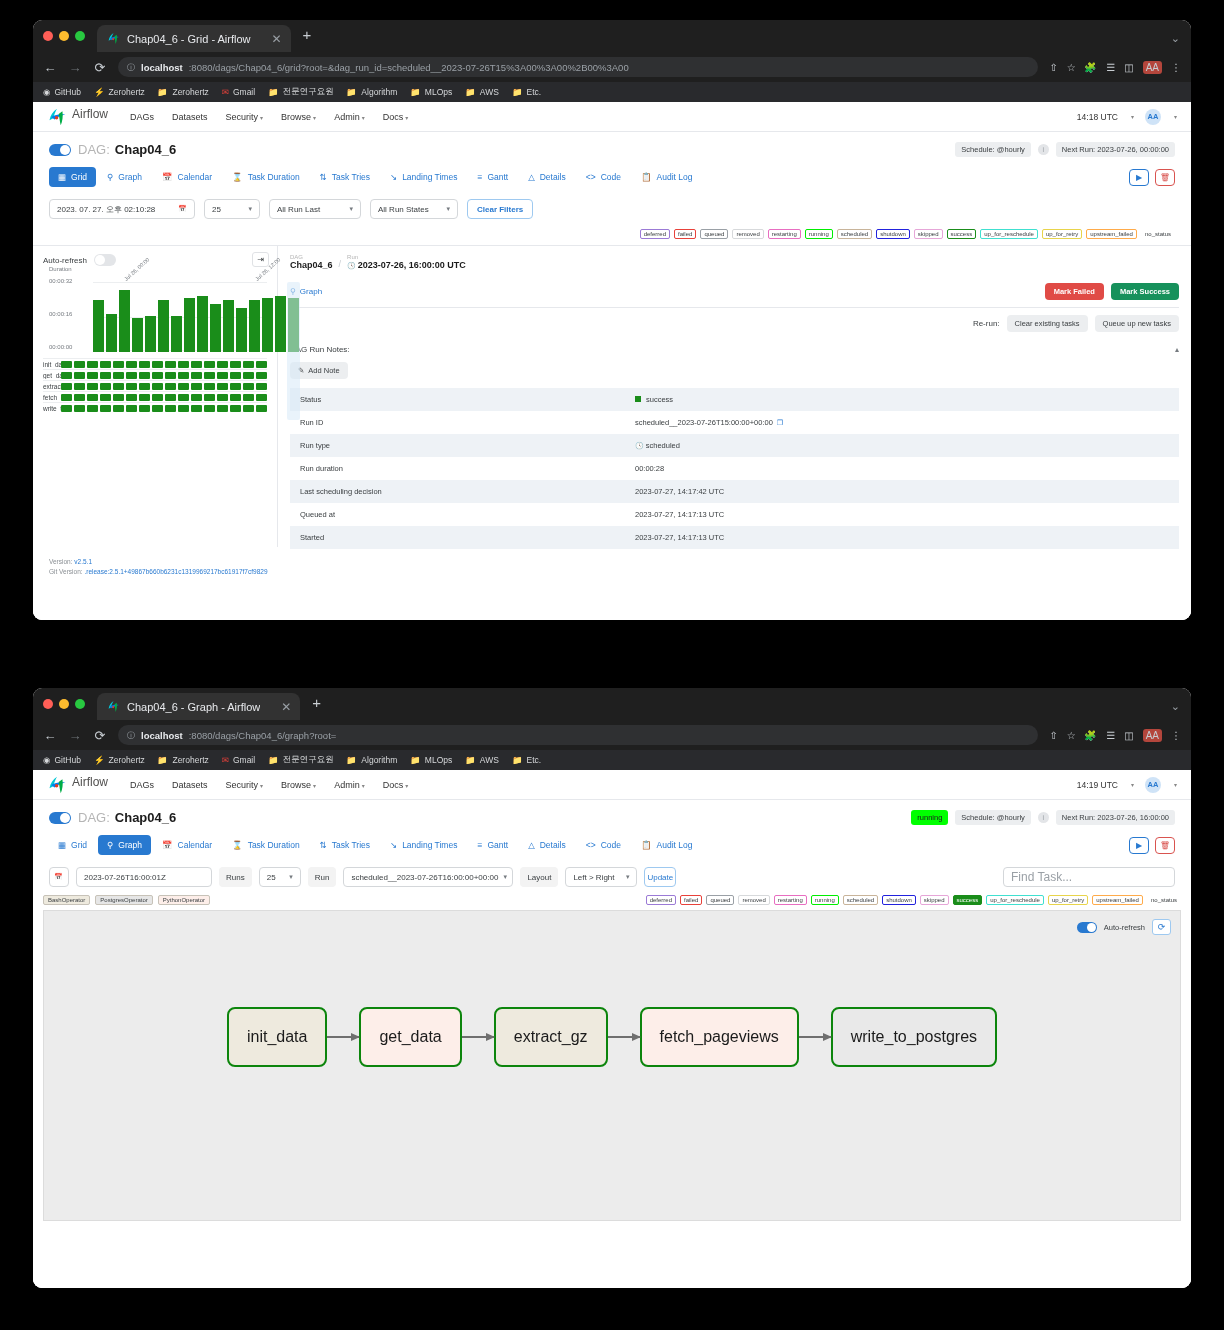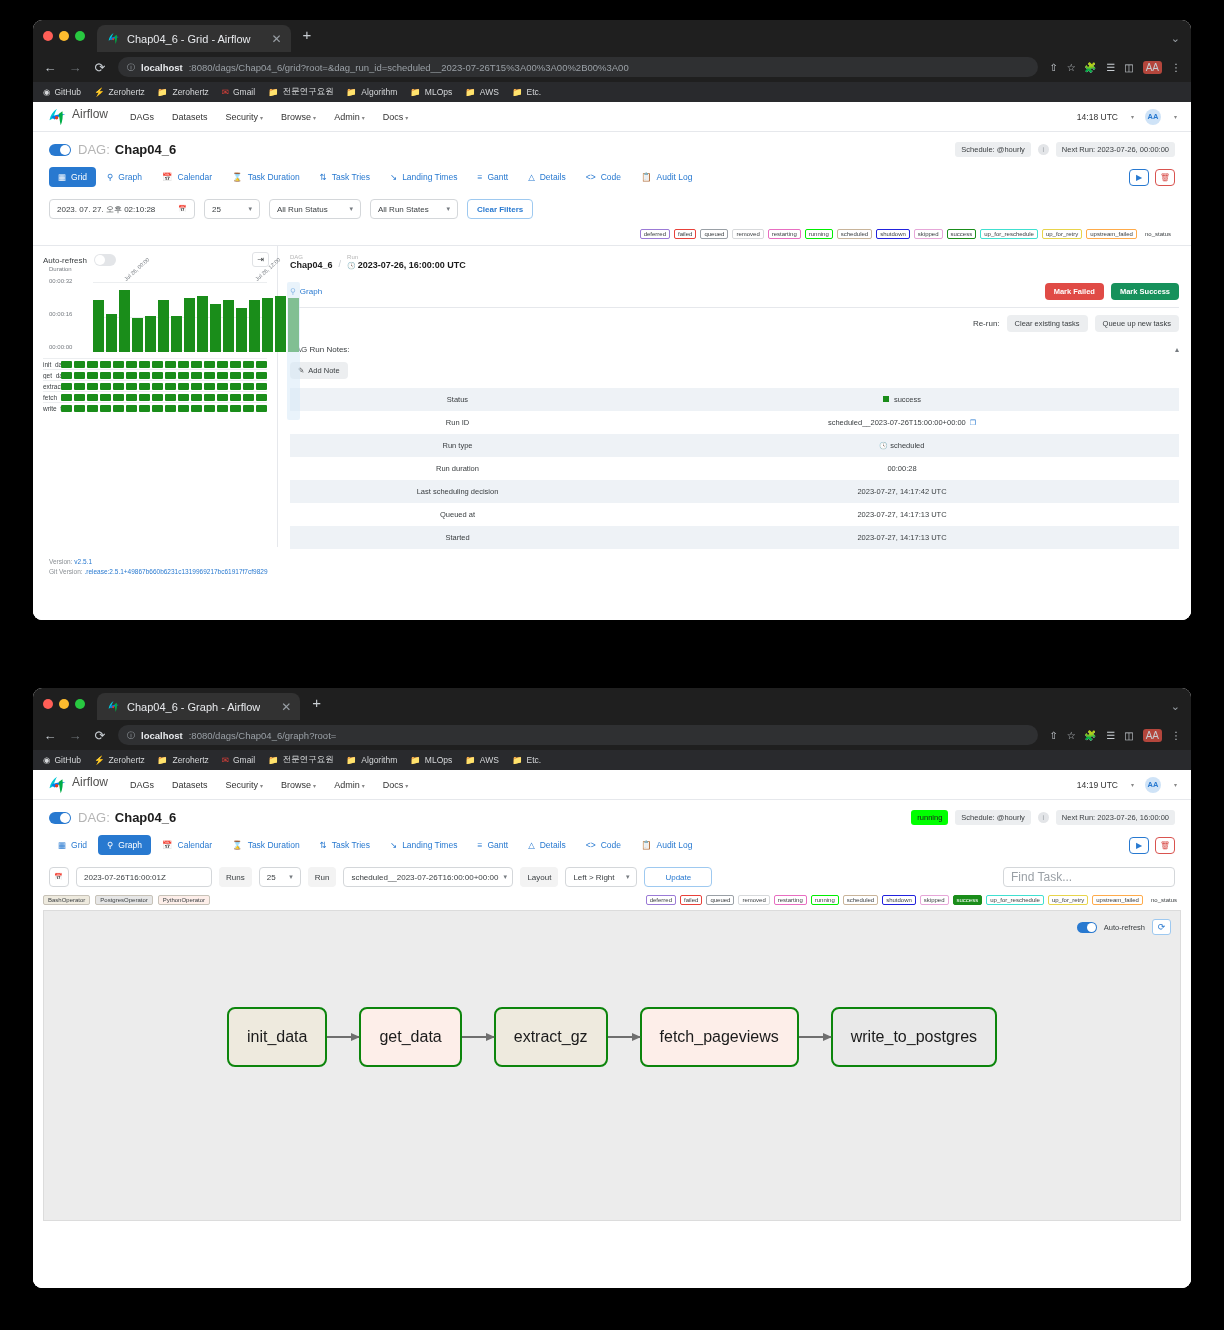--- a/index.html
+++ b/index.html
@@ -266,21 +266,21 @@
   }
   .notes-row { display: flex; align-items: center; padding: 6px 0 4px 0; }
   .notes-title { font-size: 8px; color: #3c4043; }
   .notes-chevron { margin-left: auto; font-size: 8px; color: #767b80; }
   .btn-note {
     background: #eceef0; color: #3c4043; font-size: 7.5px;
     padding: 4px 8px; border-radius: 4px; display: inline-flex; gap: 4px; align-items: center;
     margin: 4px 0 9px 0;
   }
 
-  .kv-table { width: 100%; border-collapse: collapse; text-align: center; }
+  .kv-table { width: 100%; border-collapse: collapse; }
   .kv-table tr { height: 23px; }
   .kv-table tr:nth-child(odd) { background: #eef2f6; }
   .kv-table td { font-size: 7.5px; color: #3c4043; padding: 0 10px; }
   .kv-table td.k { width: 335px; }
   .status-sq { display: inline-block; width: 6px; height: 6px; background: #1a8d1a; margin-right: 5px; }
   .copy-ic { color: #2879d0; font-size: 7px; margin-left: 4px; }
   .clock-ic { font-size: 7px; margin-right: 2px; }
 
   .footer { padding: 10px 16px; background: #fff; }
   .footer div { font-size: 6.5px; color: #8a8f94; line-height: 1.6; }
@@ -291,21 +291,21 @@
     display: flex; align-items: center; gap: 7px;
     padding: 4px 16px 8px 16px;
   }
   .find-input {
     margin-left: auto; width: 172px; height: 20px;
     border: 1px solid #d4d7da; border-radius: 4px;
     font-size: 12px; color: #9aa0a6; display: flex; align-items: center; padding: 0 7px;
   }
   .btn-update {
     height: 20px; border: 1px solid #9ec9f0; border-radius: 4px;
-    color: #2879d0; font-size: 8px; display: flex; align-items: center; padding: 0 20px;
+    color: #2879d0; font-size: 8px; display: flex; align-items: center; padding: 0 2px;
   }
   .oprow { display: flex; align-items: center; gap: 5px; padding: 0 10px 5px 10px; }
   .op-badge { font-size: 6px; color: #3c4043; border: 1px solid #c7c2b8; border-radius: 2px; padding: 1px 4px; }
 
   .graph-canvas {
     margin: 0 10px 12px 10px;
     background: #ececec;
     border: 1px solid #dcdcdc;
     height: 311px;
     position: relative;
@@ -516,21 +516,21 @@
         <div class="filterbar">
           <span class="field" style="width:146px">
             <span>2023. 07. 27. 오후 02:10:28</span>
             <span class="ch" style="margin-left:auto">📅</span>
           </span>
           <span class="field" style="width:56px">
             <span>25</span>
             <span class="ch" style="margin-left:auto">▾</span>
           </span>
           <span class="field" style="width:92px">
-            <span>All Run Status</span>
+            <span>All Run Last</span>
             <span class="ch" style="margin-left:auto">▾</span>
           </span>
           <span class="field" style="width:88px">
             <span>All Run States</span>
             <span class="ch" style="margin-left:auto">▾</span>
           </span>
           <span class="btn-link-outline">Clear Filters</span>
         </div>
 
         <div class="legendbar">

